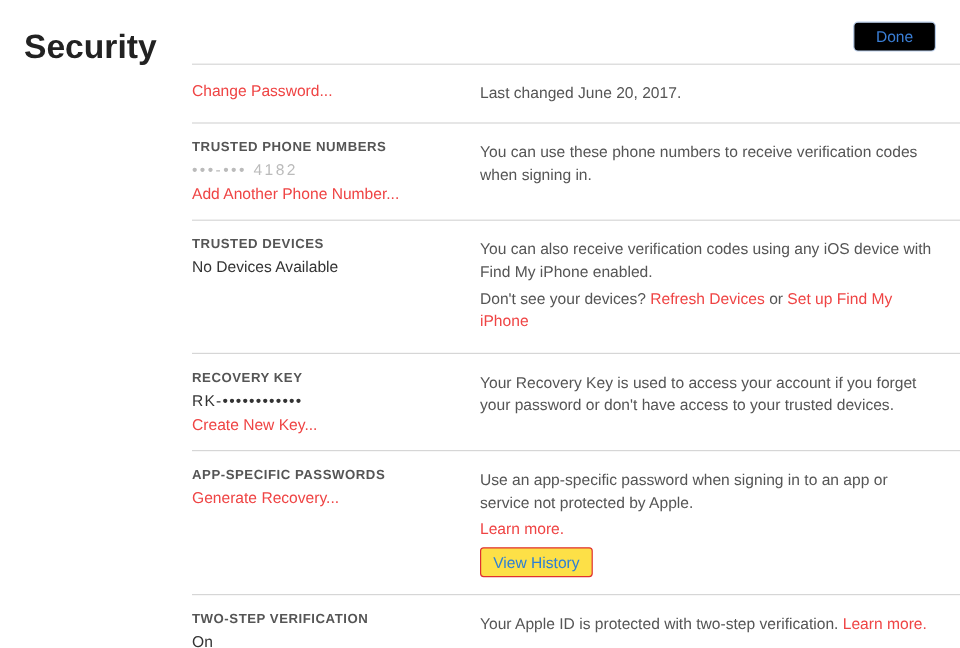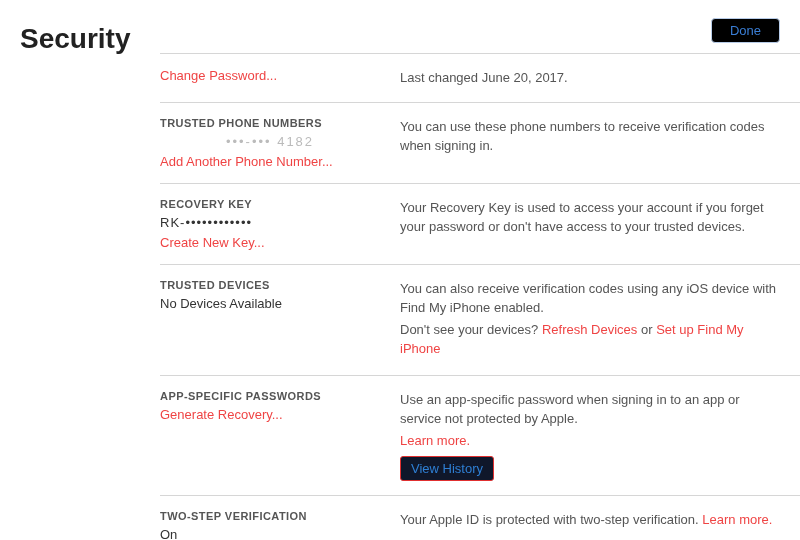--- a/index.html
+++ b/index.html
@@ -82,38 +82,37 @@
       color: #ef4444;
       cursor: pointer;
       text-decoration: none;
       font-size: 13px;
     }
     .phone-blurred {
       color: #bbb;
       font-size: 13px;
       margin-bottom: 5px;
       letter-spacing: 2px;
-      text-align: center;
     }
     .recovery-key {
       font-size: 13px;
       color: #333;
       margin-bottom: 5px;
       letter-spacing: 1px;
     }
     .view-history-btn {
       display: inline-block;
       border: 1.5px solid #e03030;
       border-radius: 3px;
       padding: 4px 10px;
       color: #2e7fd4;
       cursor: pointer;
       font-size: 13px;
       margin-top: 4px;
-      background: #0f172a;
+      background: #fde047;
       font-family: inherit;
     }
     .section-right .desc {
       margin-bottom: 2px;
     }
   </style>
 </head>
 <body>
 
 <div class="page">
@@ -140,44 +139,44 @@
         <div class="phone-blurred">•••-••• 4182</div>
         <a class="link">Add Another Phone Number...</a>
       </div>
       <div class="section-right">
         <span>You can use these phone numbers to receive verification codes when signing in.</span>
       </div>
     </div>
 
     <div class="section">
       <div class="section-left">
+        <div class="section-label">TRUSTED DEVICES</div>
+        <div class="section-value">No Devices Available</div>
+      </div>
+      <div class="section-right">
+        <div class="desc">You can also receive verification codes using any iOS device with Find My iPhone enabled.</div>
+        <div class="desc">
+          <span>Don't see your devices? </span><a class="link">Refresh Devices</a><span> or </span><a class="link">Set up Find My iPhone</a>
+        </div>
+      </div>
+    </div>
+
+    <div class="section">
+      <div class="section-left">
         <div class="section-label">RECOVERY KEY</div>
         <div class="recovery-key">RK-••••••••••••</div>
         <a class="link">Create New Key...</a>
       </div>
       <div class="section-right">
         <span>Your Recovery Key is used to access your account if you forget your password or don't have access to your trusted devices.</span>
       </div>
     </div>
 
     <div class="section">
       <div class="section-left">
-        <div class="section-label">TRUSTED DEVICES</div>
-        <div class="section-value">No Devices Available</div>
-      </div>
-      <div class="section-right">
-        <div class="desc">You can also receive verification codes using any iOS device with Find My iPhone enabled.</div>
-        <div class="desc">
-          <span>Don't see your devices? </span><a class="link">Refresh Devices</a><span> or </span><a class="link">Set up Find My iPhone</a>
-        </div>
-      </div>
-    </div>
-
-    <div class="section">
-      <div class="section-left">
         <div class="section-label">APP-SPECIFIC PASSWORDS</div>
         <a class="link">Generate Recovery...</a>
       </div>
       <div class="section-right">
         <div class="desc">Use an app-specific password when signing in to an app or service not protected by Apple.</div>
         <div class="desc">
           <a class="link">Learn more.</a>
         </div>
         <div>
           <button class="view-history-btn">View History</button>

